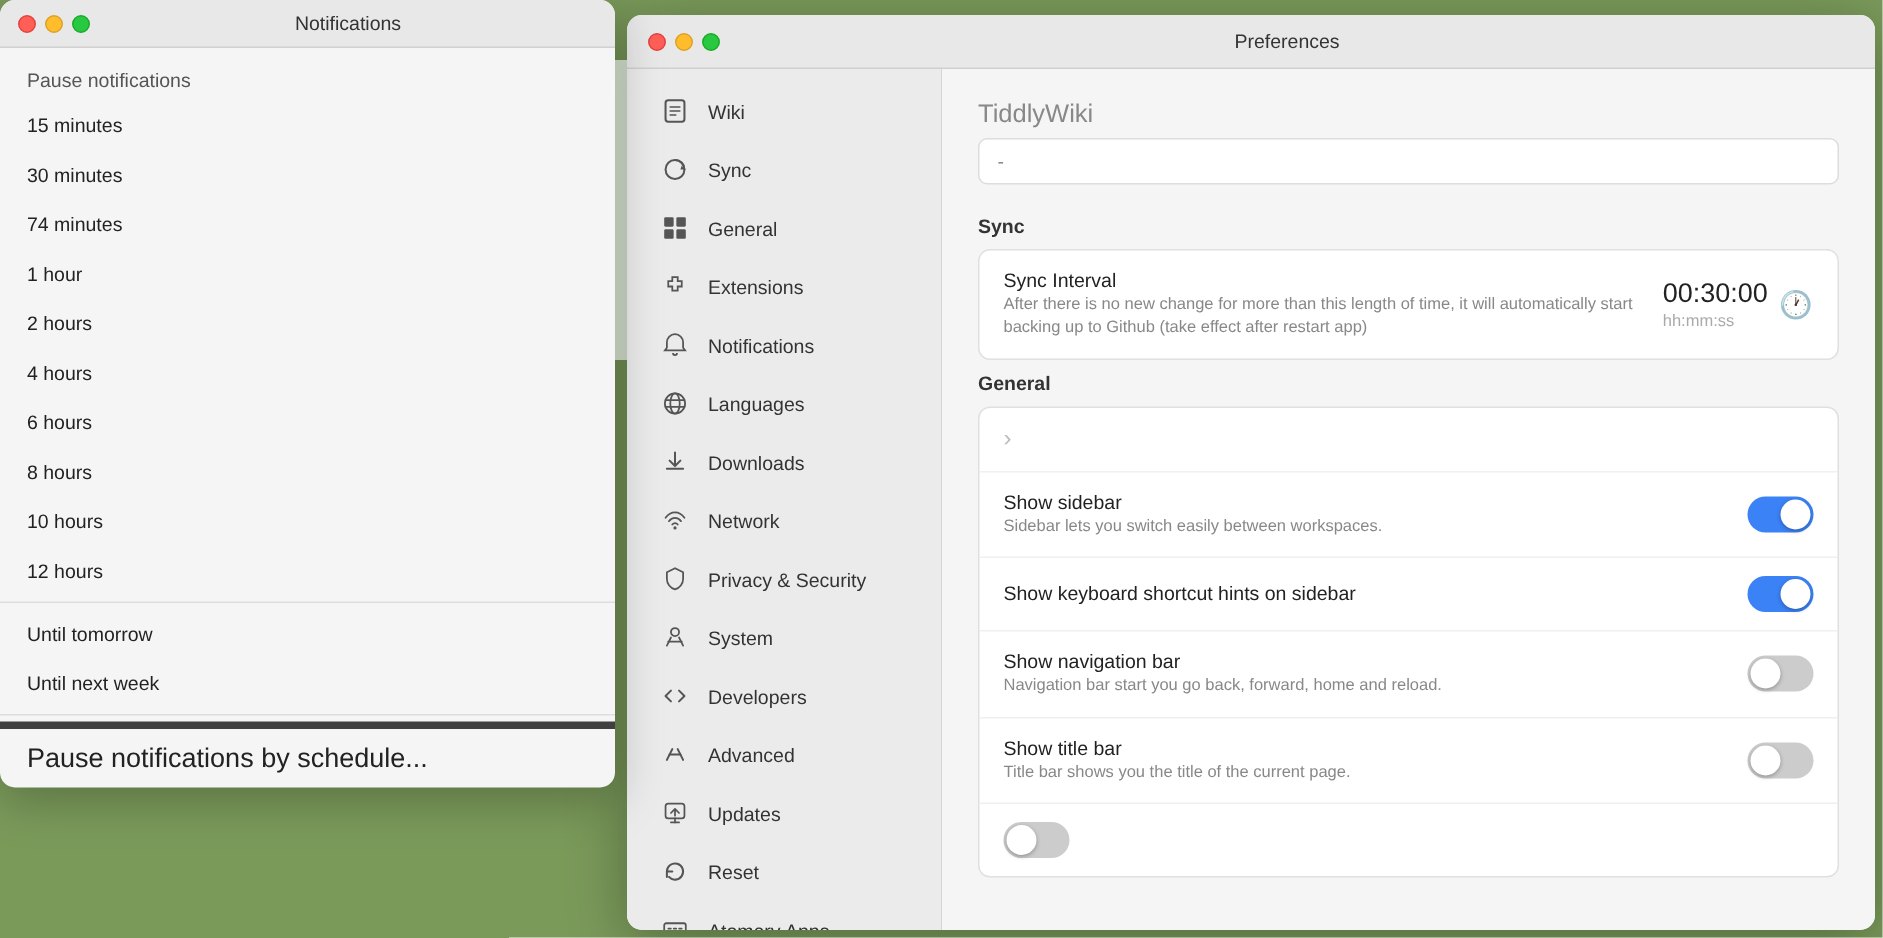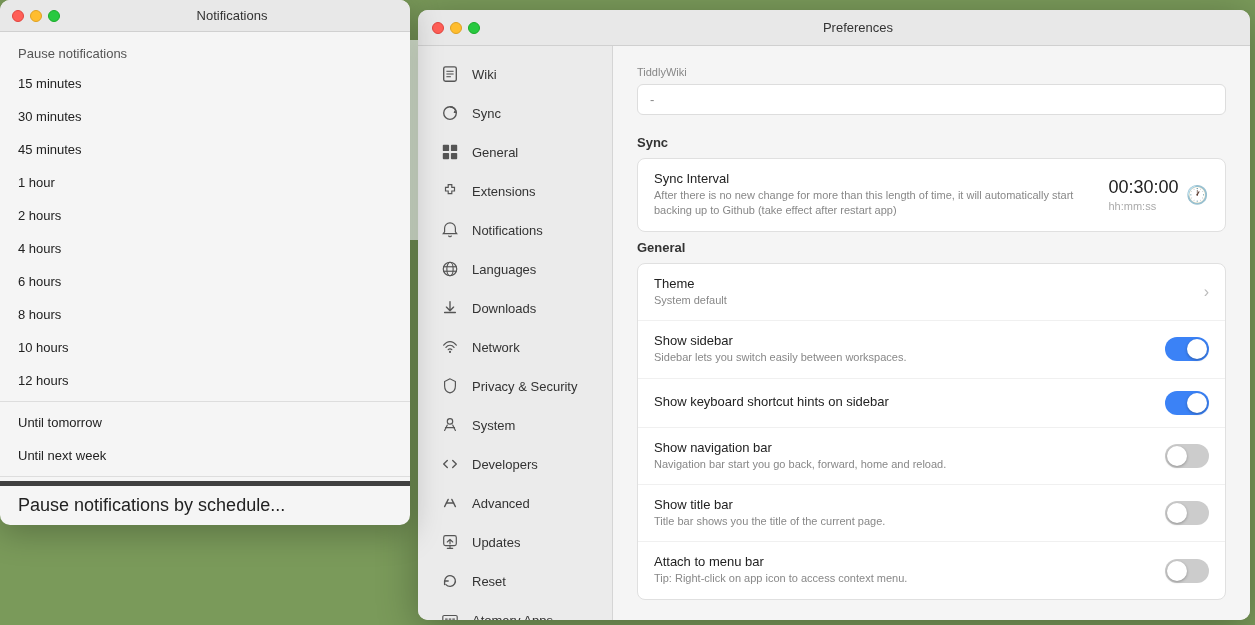--- a/index.html
+++ b/index.html
@@ -125,21 +125,21 @@
       font-weight: 500;
     }
     .prefs-body {
       display: flex;
       flex: 1;
       overflow: hidden;
     }
 
     
     .sidebar {
-      width: 195px;
+      width: 210px;
       background: #ebebeb;
       padding: 8px 0;
       overflow-y: auto;
       border-right: 1px solid #d5d5d5;
       flex-shrink: 0;
     }
     .sidebar-item {
       display: flex;
       align-items: center;
       gap: 12px;
@@ -171,21 +171,21 @@
     .section-title {
       font-size: 13px;
       font-weight: 600;
       color: #333;
       margin-bottom: 8px;
     }
     .tiddlywiki-section {
       margin-bottom: 20px;
     }
     .tiddlywiki-label {
-      font-size: 11px;
+      font-size: 17px;
       color: #888;
       margin-bottom: 6px;
       font-weight: 500;
     }
     .tiddlywiki-value {
       background: white;
       border: 1px solid #ddd;
       border-radius: 6px;
       padding: 7px 12px;
       font-size: 13px;
@@ -288,21 +288,21 @@
   <div class="notif-titlebar">
     <span class="traffic-light tl-close"></span>
     <span class="traffic-light tl-min"></span>
     <span class="traffic-light tl-max"></span>
     <span class="notif-title">Notifications</span>
   </div>
   <div class="notif-header">Pause notifications</div>
   <div id="notif-items-container">
       <div class="notif-item">15 minutes</div>
       <div class="notif-item">30 minutes</div>
-      <div class="notif-item">45 minutes</div>
+      <div class="notif-item">74 minutes</div>
       <div class="notif-item">1 hour</div>
       <div class="notif-item">2 hours</div>
       <div class="notif-item">4 hours</div>
       <div class="notif-item">6 hours</div>
       <div class="notif-item">8 hours</div>
       <div class="notif-item">10 hours</div>
       <div class="notif-item">12 hours</div>
       <hr class="notif-divider">
       <div class="notif-item">Until tomorrow</div>
       <div class="notif-item">Until next week</div>
@@ -496,24 +496,20 @@
               <div class="sync-time-format">hh:mm:ss</div>
             </div>
             <span class="clock-icon">🕐</span>
           </div>
         </div>
       </div>
 
       <div class="section-title" style="margin-top:8px;">General</div>
       <div class="card" id="general-rows-container">
       <div class="card-row">
-            <div class="card-row-info">
-              <div class="card-row-title">Theme</div>
-              <div class="card-row-desc">System default</div>
-            </div>
             <div class="card-row-control">
               <span class="chevron-right">›</span>
             </div>
           </div>
           <div class="card-row">
             <div class="card-row-info">
               <div class="card-row-title">Show sidebar</div>
               <div class="card-row-desc">Sidebar lets you switch easily between workspaces.</div>
             </div>
             <div class="card-row-control">
@@ -548,24 +544,20 @@
               <div class="card-row-title">Show title bar</div>
               <div class="card-row-desc">Title bar shows you the title of the current page.</div>
             </div>
             <div class="card-row-control">
               <div class="toggle off">
                 <div class="toggle-knob"></div>
               </div>
             </div>
           </div>
           <div class="card-row">
-            <div class="card-row-info">
-              <div class="card-row-title">Attach to menu bar</div>
-              <div class="card-row-desc">Tip: Right-click on app icon to access context menu.</div>
-            </div>
             <div class="card-row-control">
               <div class="toggle off">
                 <div class="toggle-knob"></div>
               </div>
             </div>
           </div>
         </div>
     </div>
   </div>
 </div>

